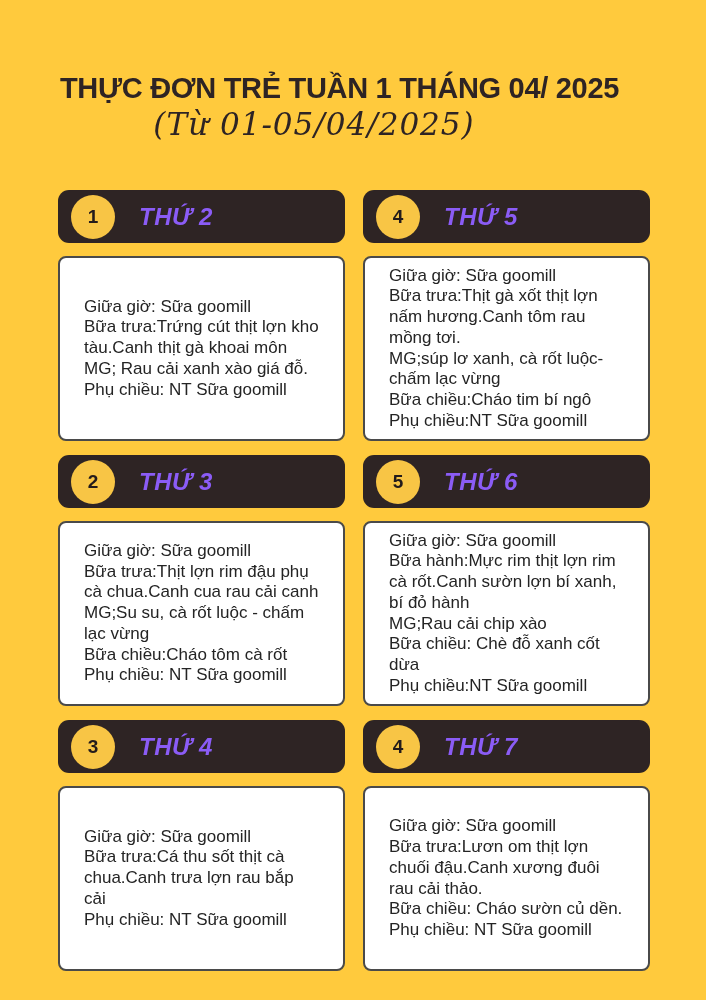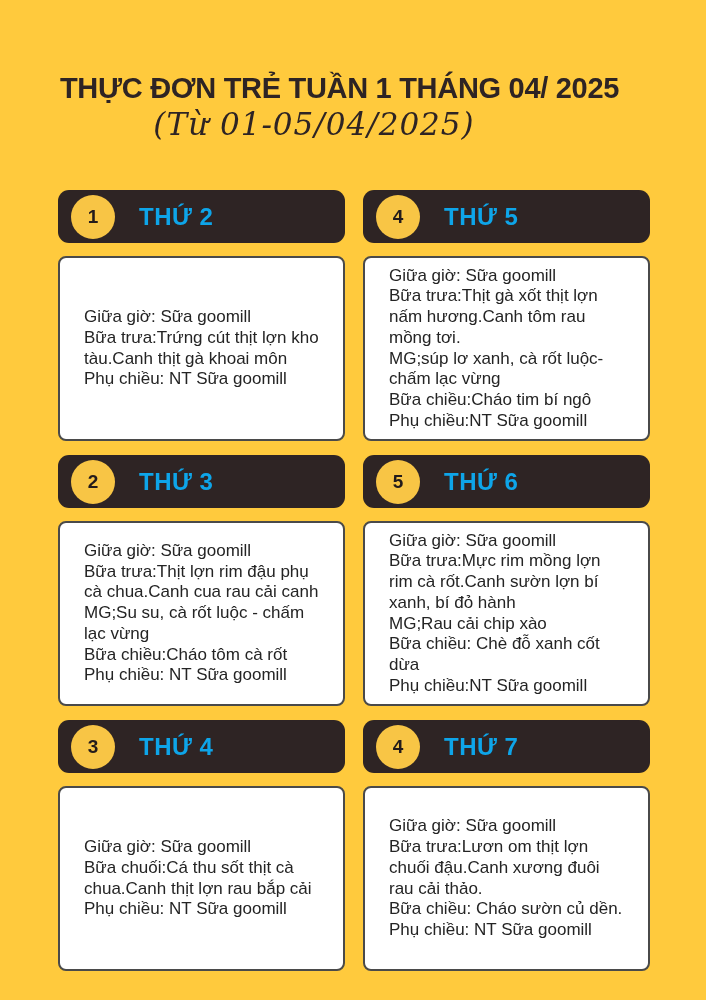--- a/index.html
+++ b/index.html
@@ -57,24 +57,25 @@
     display: flex;
     align-items: center;
     justify-content: center;
     font-size: 19px;
     font-weight: 700;
     color: #231B1B;
     flex: 0 0 auto;
   }
   .day {
     margin-left: 24px;
-    color: #0ea5e9;
+    color: #8b5cf6;
     font-size: 24px;
     font-weight: 700;
     letter-spacing: 0.5px;
+    font-style: italic;
   }
   .card-body {
     height: 185px;
     background: #FFFFFF;
     border: 2px solid #4A4A4A;
     border-radius: 8px;
     padding: 8px 24px;
     display: flex;
     flex-direction: column;
     justify-content: center;
@@ -93,20 +94,21 @@
 <div class="menu-grid">
 
   <section class="card">
     <div class="card-header">
       <span class="badge">1</span>
       <span class="day">THỨ 2</span>
     </div>
     <div class="card-body">
       <div>Giữa giờ: Sữa goomill</div>
       <div>Bữa trưa:Trứng cút thịt lợn kho tàu.Canh thịt gà khoai môn</div>
+      <div>MG; Rau cải xanh xào giá đỗ.</div>
       <div>Phụ chiều: NT Sữa goomill</div>
     </div>
   </section>
 
   <section class="card">
     <div class="card-header">
       <span class="badge">4</span>
       <span class="day">THỨ 5</span>
     </div>
     <div class="card-body">
@@ -132,35 +134,35 @@
     </div>
   </section>
 
   <section class="card">
     <div class="card-header">
       <span class="badge">5</span>
       <span class="day">THỨ 6</span>
     </div>
     <div class="card-body">
       <div>Giữa giờ: Sữa goomill</div>
-      <div>Bữa trưa:Mực rim mồng lợn rim cà rốt.Canh sườn lợn bí xanh, bí đỏ hành</div>
+      <div>Bữa hành:Mực rim thịt lợn rim cà rốt.Canh sườn lợn bí xanh, bí đỏ hành</div>
       <div>MG;Rau cải chip xào</div>
       <div>Bữa chiều: Chè đỗ xanh cốt dừa</div>
       <div>Phụ chiều:NT Sữa goomill</div>
     </div>
   </section>
 
   <section class="card">
     <div class="card-header">
       <span class="badge">3</span>
       <span class="day">THỨ 4</span>
     </div>
     <div class="card-body">
       <div>Giữa giờ: Sữa goomill</div>
-      <div>Bữa chuối:Cá thu sốt thịt cà chua.Canh thịt lợn rau bắp cải</div>
+      <div>Bữa trưa:Cá thu sốt thịt cà chua.Canh trưa lợn rau bắp cải</div>
       <div>Phụ chiều: NT Sữa goomill</div>
     </div>
   </section>
 
   <section class="card">
     <div class="card-header">
       <span class="badge">4</span>
       <span class="day">THỨ 7</span>
     </div>
     <div class="card-body">

